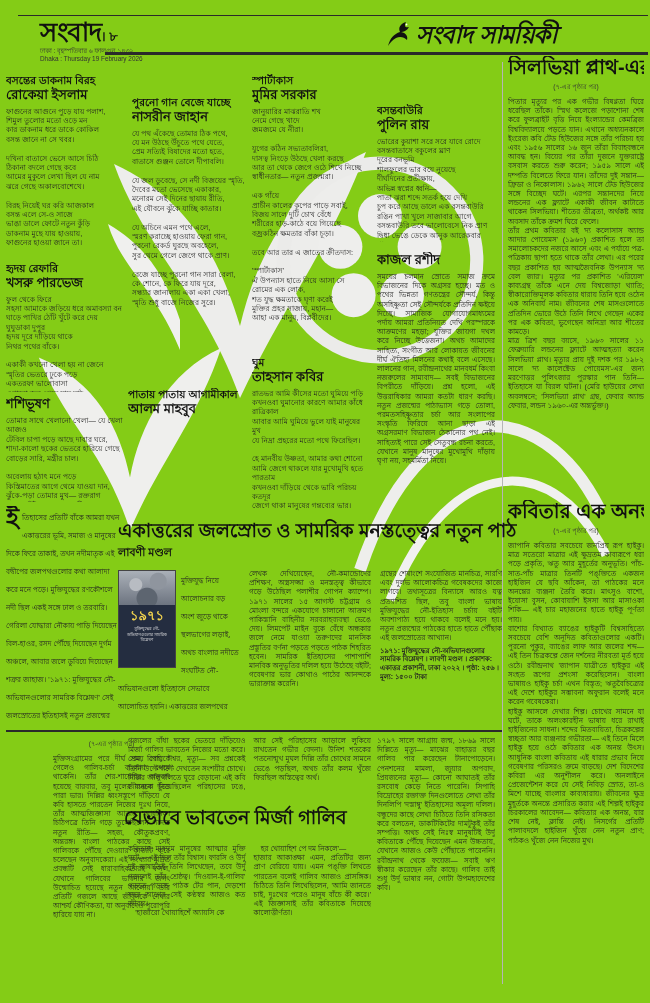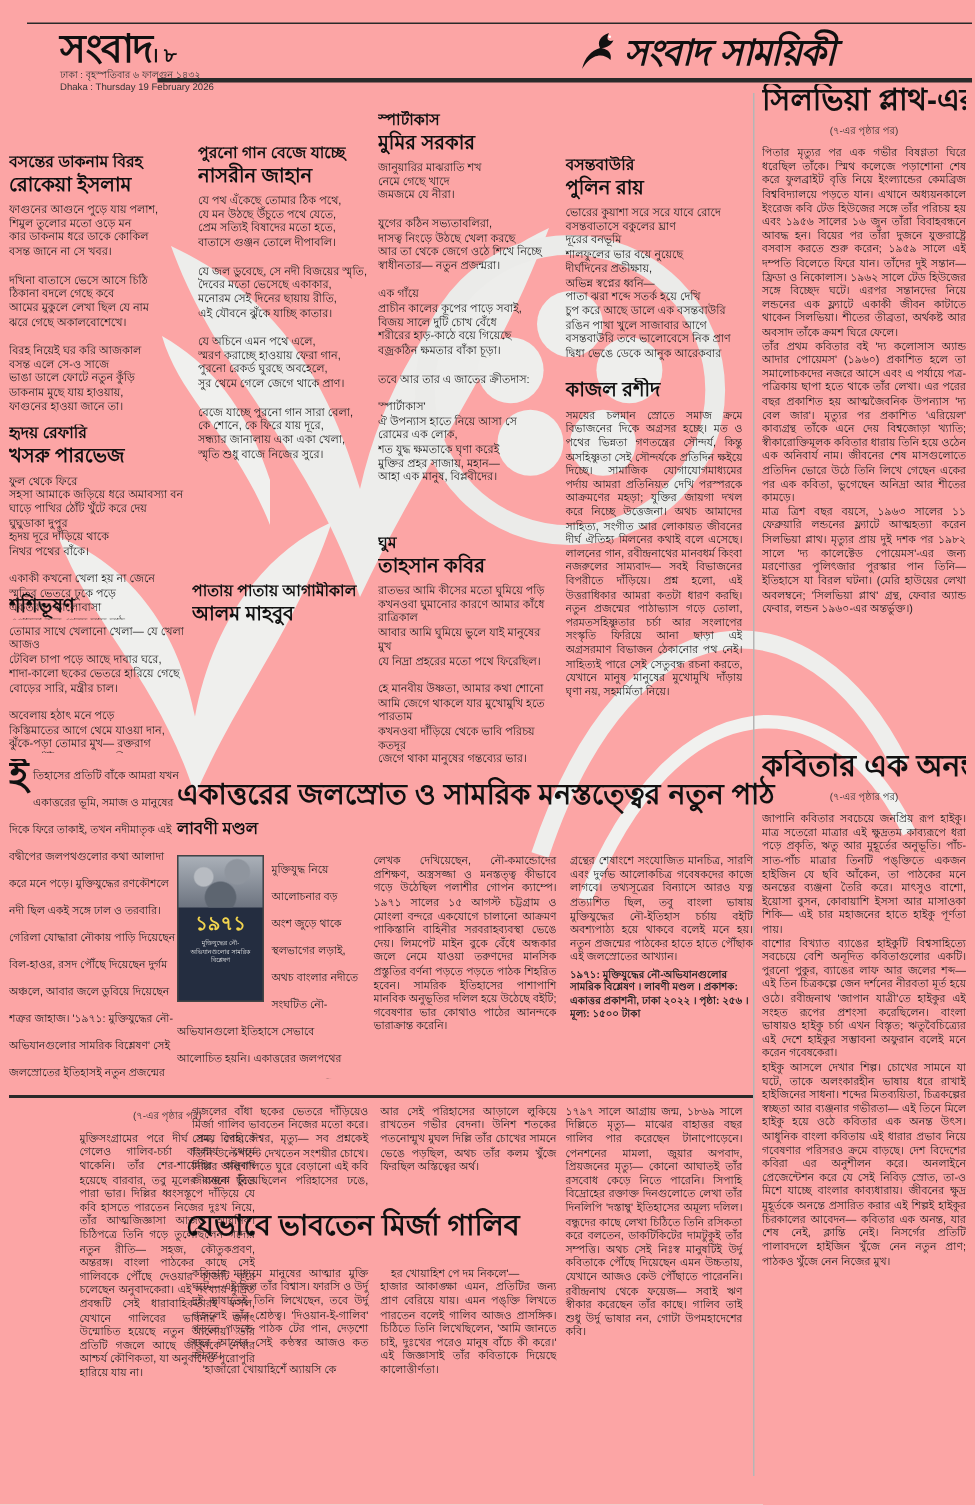--- a/index.html
+++ b/index.html
@@ -1,16 +1,16 @@
 <!DOCTYPE html>
 <html><head>
 <meta charset="utf-8">
 <style>
   html,body{margin:0;padding:0;background:#e9e9e7;}
-  #page{position:relative;width:650px;height:1003px;margin:0 auto;background:#fca5a5;
+  #page{position:relative;width:650px;height:1003px;margin:0 auto;background:#84cc16;
         font-family:"Liberation Sans","DejaVu Sans",sans-serif;color:#1c1c1c;overflow:hidden;}
   .wm{position:absolute;z-index:0;opacity:1;}
   .z{position:absolute;z-index:1;}
   
   .rule{background:#2a2a2a;position:absolute;z-index:1;}
   .masthead{font-weight:bold;font-size:26px;letter-spacing:-1px;color:#111;line-height:26px;}
   .masthead .pg{font-size:13px;font-weight:bold;letter-spacing:0;}
   .dateline{font-size:6.4px;line-height:8px;color:#333;}
   .sectionlogo{display:flex;align-items:center;gap:4px;}
   .sectionlogo .txt{font-family:"DejaVu Serif","Liberation Serif",serif;font-style:italic;font-weight:bold;
@@ -81,40 +81,40 @@
   <div class="z sectionlogo" style="left:382px;top:16px;justify-content:center;">
     <svg width="30" height="32" viewBox="0 0 30 32">
       <path d="M6 26 C8 18 12 14 18 12 C16 8 18 4 24 2 C22 6 23 8 27 7 C25 11 21 12 19 12 C24 13 26 16 25 20 C22 17 18 16 14 18 C10 20 8 23 6 26Z" fill="#111"></path>
       <circle cx="24.5" cy="4.5" r="0.9" fill="#fff"></circle>
     </svg>
     <span class="txt">সংবাদ সাময়িকী</span>
   </div>
 
   <div class="vrule" style="left:502px;top:62px;height:922px;"></div>
 
-  <div class="z block" style="left:6px;top:74px;width:117px;height:186px;margin-top:28px;">
+  <div class="z block" style="left:6px;top:74px;width:117px;height:186px;">
     <div class="p-title">বসন্তের ডাকনাম বিরহ</div>
     <div class="p-author">রোকেয়া ইসলাম</div>
     <div class="p-lines">ফাগুনের আগুনে পুড়ে যায় পলাশ,
 শিমুল তুলোর মতো ওড়ে মন
 কার ডাকনাম ধরে ডাকে কোকিল
 বসন্ত জানে না সে খবর।
 
 দখিনা বাতাসে ভেসে আসে চিঠি
 ঠিকানা বদলে গেছে কবে
 আমের মুকুলে লেখা ছিল যে নাম
 ঝরে গেছে অকালবোশেখে।
 
 বিরহ নিয়েই ঘর করি আজকাল
 বসন্ত এলে সে-ও সাজে
 ভাঙা ডালে ফোটে নতুন কুঁড়ি
 ডাকনাম মুছে যায় হাওয়ায়,
 ফাগুনের হাওয়া জানে তা।</div>
   </div>
-  <div class="z block" style="left:6px;top:262px;width:117px;height:130px;margin-top:21px;">
+  <div class="z block" style="left:6px;top:262px;width:117px;height:130px;">
     <div class="p-title">হৃদয় রেফারি</div>
     <div class="p-author">খসরু পারভেজ</div>
     <div class="p-lines">ফুল থেকে ফিরে
 সহসা আমাকে জড়িয়ে ধরে অমাবস্যা বন
 ঘাড়ে পাখির ঠোঁট খুঁটে করে দেয়
 ঘুঘুডাকা দুপুর
 হৃদয় দূরে দাঁড়িয়ে থাকে
 নিথর পথের বাঁকে।
 
 একাকী কখনো খেলা হয় না জেনে

